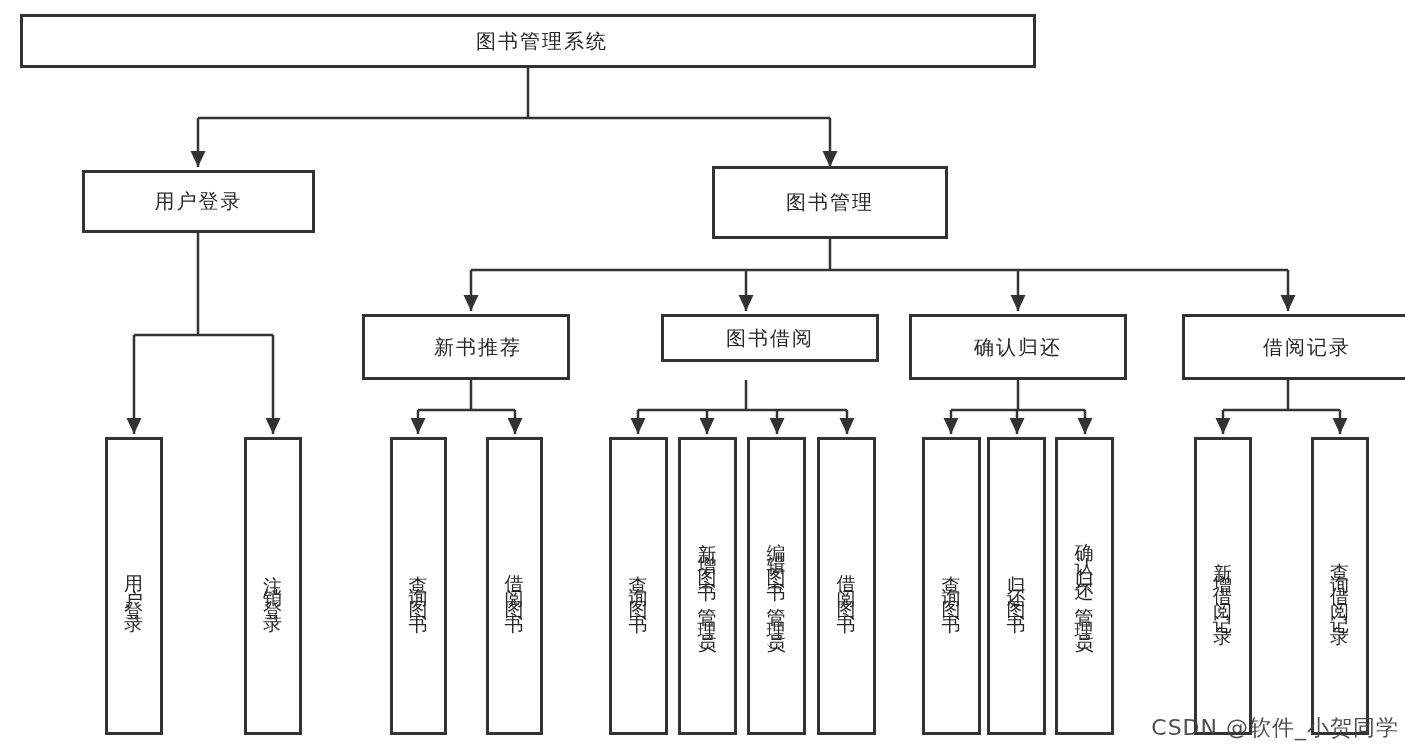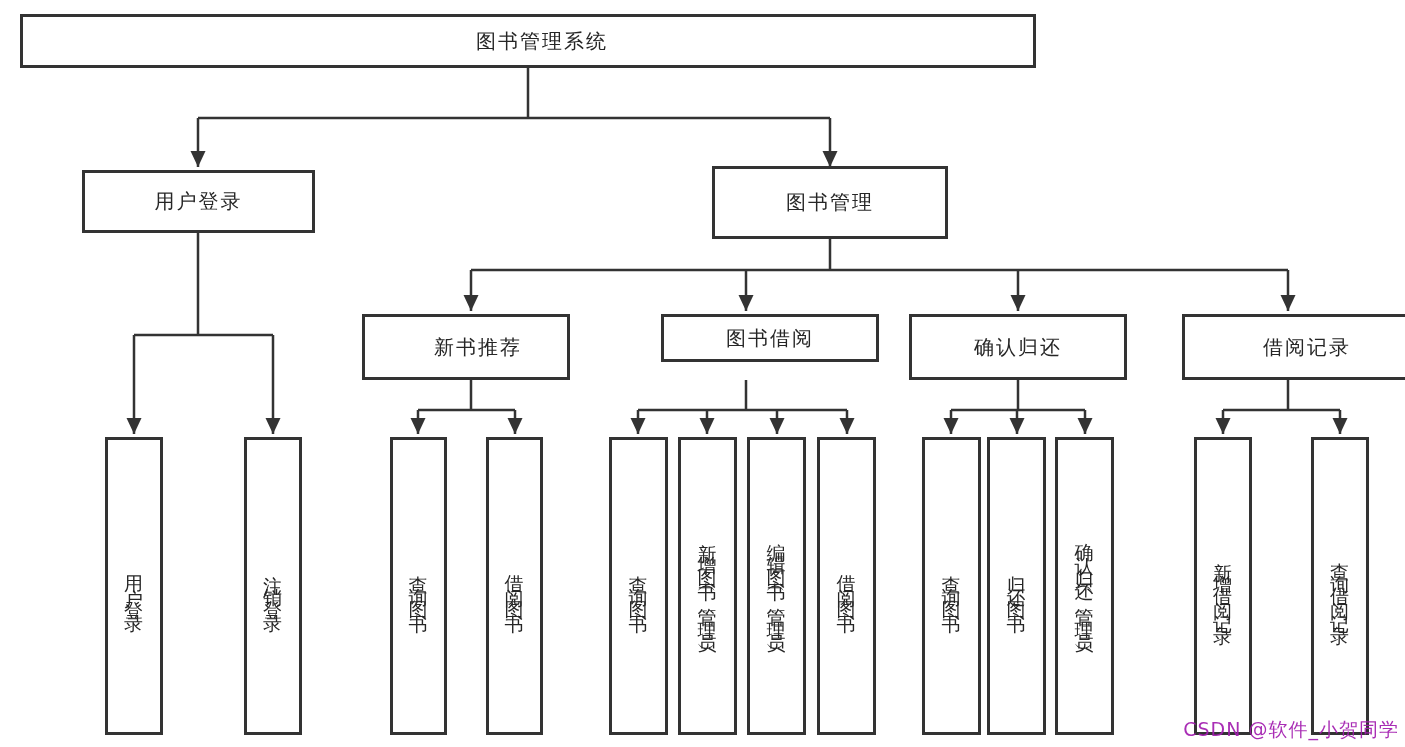--- a/index.html
+++ b/index.html
@@ -38,23 +38,23 @@
     writing-mode: vertical-rl;
     text-orientation: mixed;
     font-size: 19px;
     letter-spacing: 13px;
     line-height: 1;
   }
   .watermark {
     position: absolute;
     right: 6px;
     bottom: 4px;
-    font-size: 19px;
+    font-size: 22px;
     letter-spacing: 1px;
-    color: #a21caf;
+    color: #404040;
     opacity: 0.92;
     white-space: nowrap;
   }
 </style>
 </head>
 <body>
 
 <div class="stage">
 
   <svg class="connectors" width="1405" height="747" viewBox="0 0 1405 747">

